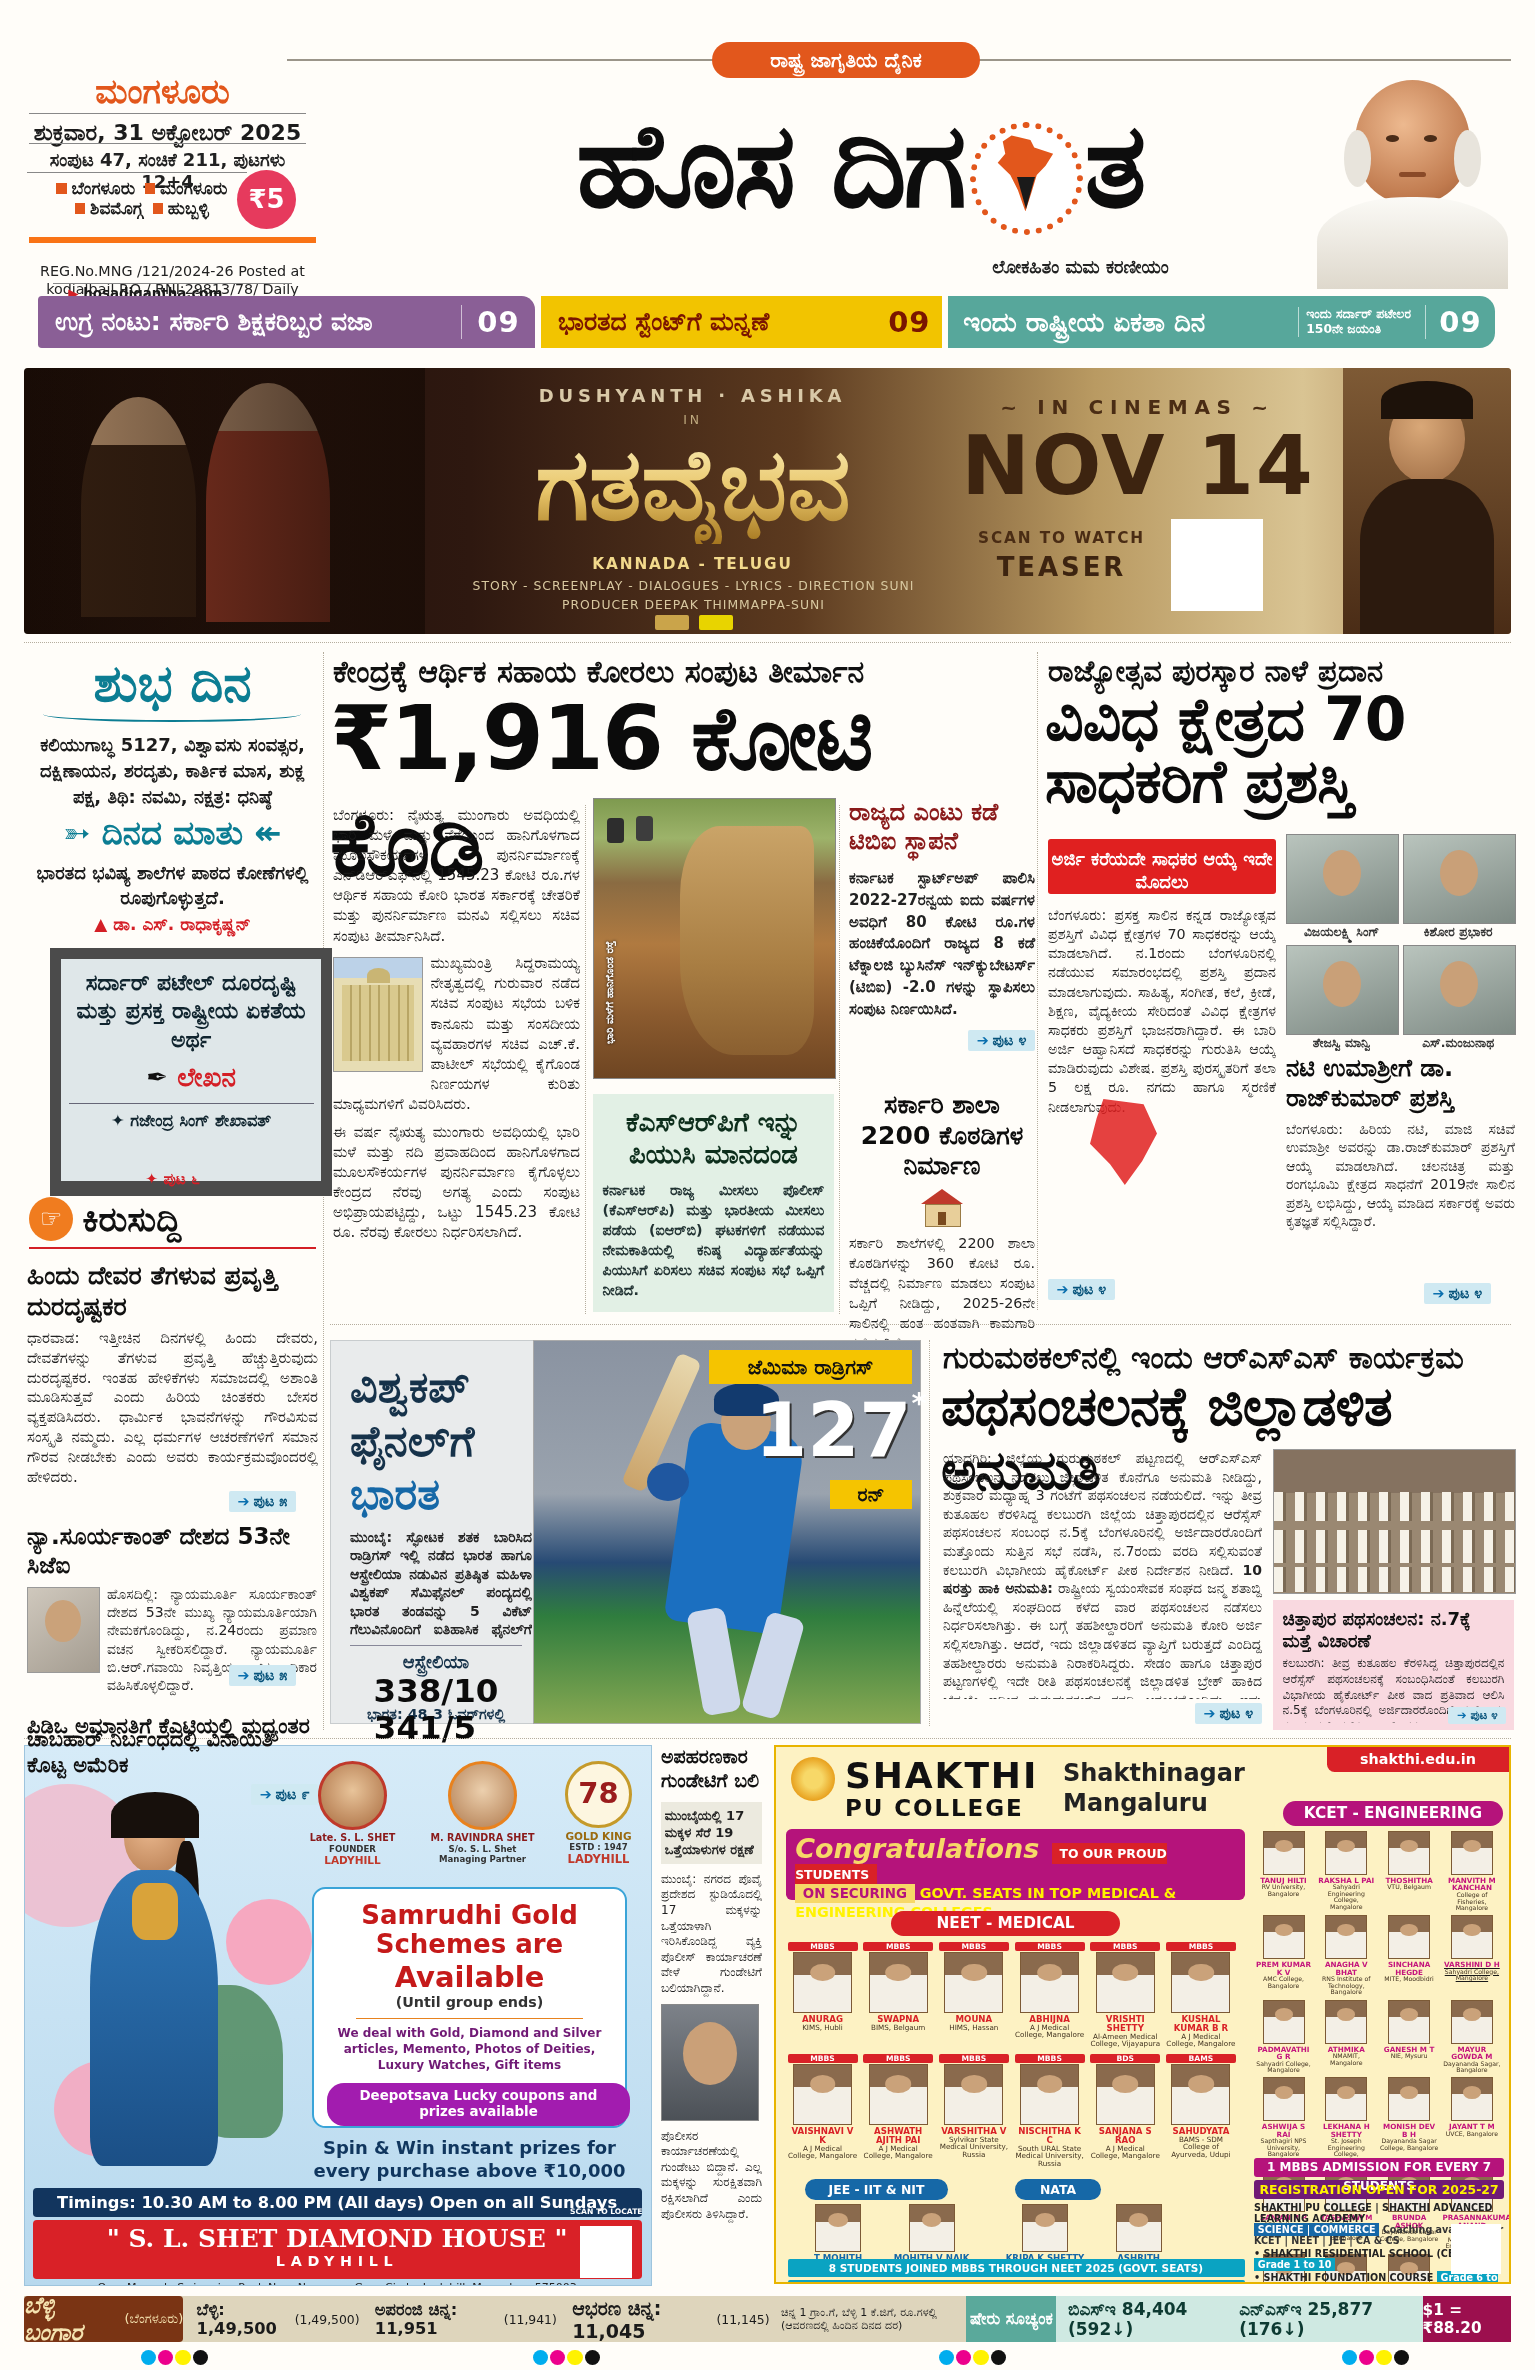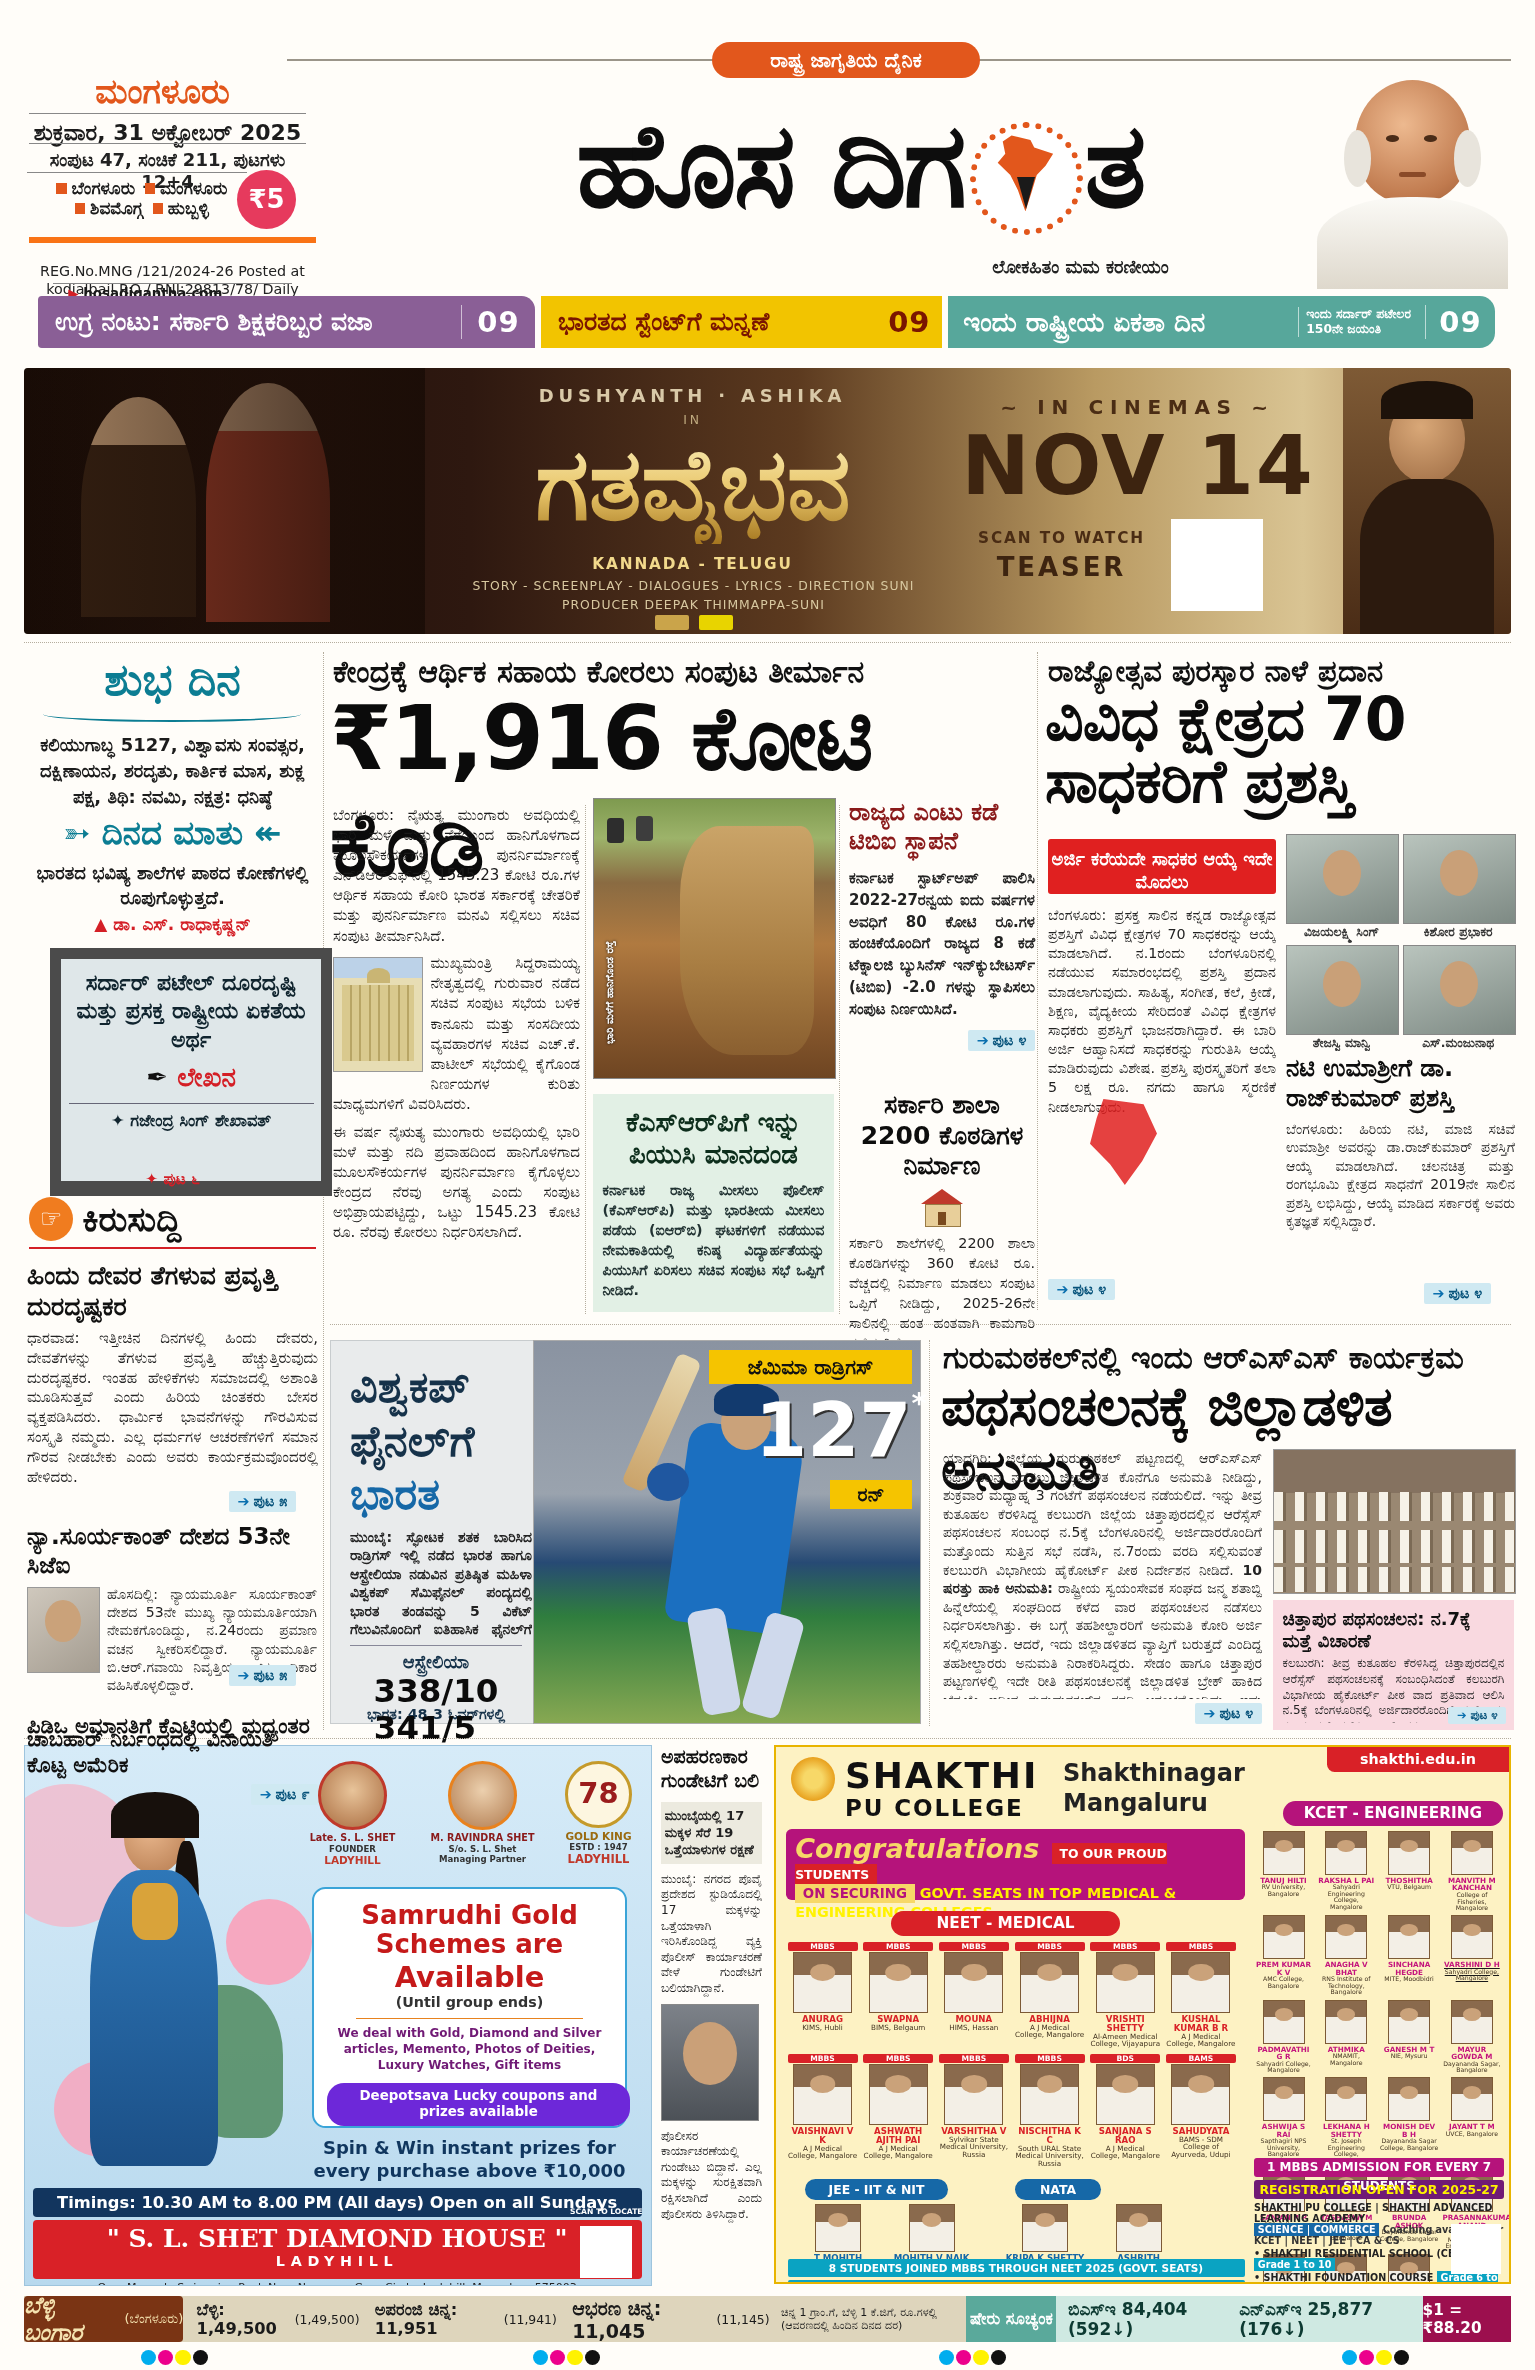--- a/index.html
+++ b/index.html
@@ -123,21 +123,21 @@
       <div style="position:absolute;left:46px;top:27px;width:76px;height:88px;border-radius:50%;background:radial-gradient(circle at 42% 36%,#d9a878,#9c6a42);"></div>
       <div style="position:absolute;left:38px;top:13.4px;width:92px;height:38px;border-radius:50% 50% 0 0;background:#1d120a;"></div>
       <div style="position:absolute;left:17px;top:111px;width:134px;height:155px;border-radius:40% 40% 0 0;background:#2c1a0e;"></div>
     </div>
   </div>
 
   <div class="abs dot-h" style="left:24px;top:642px;width:1487px;"></div>
 
   <div class="abs dot-v" style="left:323px;top:652px;height:1078px;"></div>
 
-  <div class="abs b c" style="left:29px;top:654px;width:287px;font-size:44px;color:#0c7d93;">ಶುಭ ದಿನ</div>
+  <div class="abs b c" style="left:29px;top:654px;width:287px;font-size:51px;color:#0c7d93;">ಶುಭ ದಿನ</div>
   <div class="abs" style="left:43px;top:707px;width:258px;height:13.4px;border-bottom:2.9px solid #0c7d93;border-radius:0 0 50% 50%;"></div>
   <div class="abs b c" style="left:29px;top:732px;width:287px;font-size:18px;line-height:1.45;color:#1c1c1c;">ಕಲಿಯುಗಾಬ್ಧ 5127, ವಿಶ್ವಾವಸು ಸಂವತ್ಸರ, ದಕ್ಷಿಣಾಯನ, ಶರದೃತು, ಕಾರ್ತಿಕ ಮಾಸ, ಶುಕ್ಲ ಪಕ್ಷ, ತಿಥಿ: ನವಮಿ, ನಕ್ಷತ್ರ: ಧನಿಷ್ಠೆ</div>
 
   <div class="abs b c" style="left:29px;top:814px;width:287px;font-size:32.5px;color:#0c7d93;">
     <span style="color:#0c7d93;">➳ </span><span>ದಿನದ ಮಾತು</span><span> ↞</span>
   </div>
   <div class="abs b c" style="left:27px;top:860px;width:291px;font-size:18px;line-height:1.4;color:#1c1c1c;">ಭಾರತದ ಭವಿಷ್ಯ ಶಾಲೆಗಳ ಪಾಠದ ಕೋಣೆಗಳಲ್ಲಿ ರೂಪುಗೊಳ್ಳುತ್ತದೆ.</div>
   <div class="abs b c red" style="left:29px;top:914px;width:287px;font-size:17px;">▲ ಡಾ. ಎಸ್. ರಾಧಾಕೃಷ್ಣನ್</div>
 
   <div class="abs" style="left:50px;top:948px;width:245px;height:203px;border:11.5px solid #4b4b4b;border-bottom-width:15.3px;background:#dfe7e9;padding:9.6px 7.6px;">
@@ -370,21 +370,21 @@
       <div class="b" style="font-size:8.6px;color:#333;">ESTD : 1947</div>
       <div class="b" style="font-size:11.5px;color:#c0392b;">LADYHILL</div>
     </div>
 
     <div style="position:absolute;left:287px;top:141px;width:315px;height:241px;background:#fff;border:2.9px solid #3aa4d8;border-radius:13.4px;padding:11.5px 13.4px;box-sizing:border-box;text-align:center;">
       <div class="b" style="font-size:26px;color:#c51a1a;line-height:1.15;">Samrudhi Gold Schemes are</div>
       <div class="b" style="font-size:29px;color:#c51a1a;">Available</div>
       <div class="b" style="font-size:14.3px;color:#333;">(Until group ends)</div>
       <div style="border-top:1.9px solid #e8821e;margin:7.6px 29px;"></div>
       <div class="b" style="font-size:12px;color:#701a75;line-height:1.3;">We deal with Gold, Diamond and Silver articles, Memento, Photos of Deities, Luxury Watches, Gift items</div>
-      <div class="b w" style="margin:9.6px auto 0;width:287px;background:#6d28d9;border-radius:17px;font-size:13.4px;line-height:1.25;padding:4.8px 7.6px;">Deepotsava Lucky coupons and prizes available</div>
+      <div class="b w" style="margin:9.6px auto 0;width:287px;background:#a21caf;border-radius:17px;font-size:13.4px;line-height:1.25;padding:4.8px 7.6px;">Deepotsava Lucky coupons and prizes available</div>
     </div>
     <div class="b c" style="position:absolute;left:287px;top:390px;width:315px;font-size:18px;color:#10365e;line-height:1.3;">Spin &amp; Win instant prizes for every purchase above ₹10,000</div>
 
     <div class="b c w" style="position:absolute;left:7.6px;top:442px;width:609px;height:29px;background:#12355e;font-size:16.3px;line-height:29px;border-radius:3.8px;">Timings: 10.30 AM to 8.00 PM (All days) Open on all Sundays</div>
     <div style="position:absolute;left:7.6px;top:474px;width:609px;height:59px;background:#d92127;border-radius:3.8px;">
       <div class="b c w" style="font-size:25px;font-family:'DejaVu Serif','Liberation Serif',serif;margin-top:3.8px;">" S. L. SHET DIAMOND HOUSE "</div>
       <div class="b c w" style="font-size:14.3px;letter-spacing:5.7px;">LADYHILL</div>
       <div class="qr" style="position:absolute;right:9.6px;top:5.7px;width:48px;height:48px;"></div>
       <div class="c w" style="position:absolute;right:-5.7px;top:-13.4px;width:82px;font-size:7.6px;font-weight:bold;">SCAN TO LOCATE</div>
     </div>

